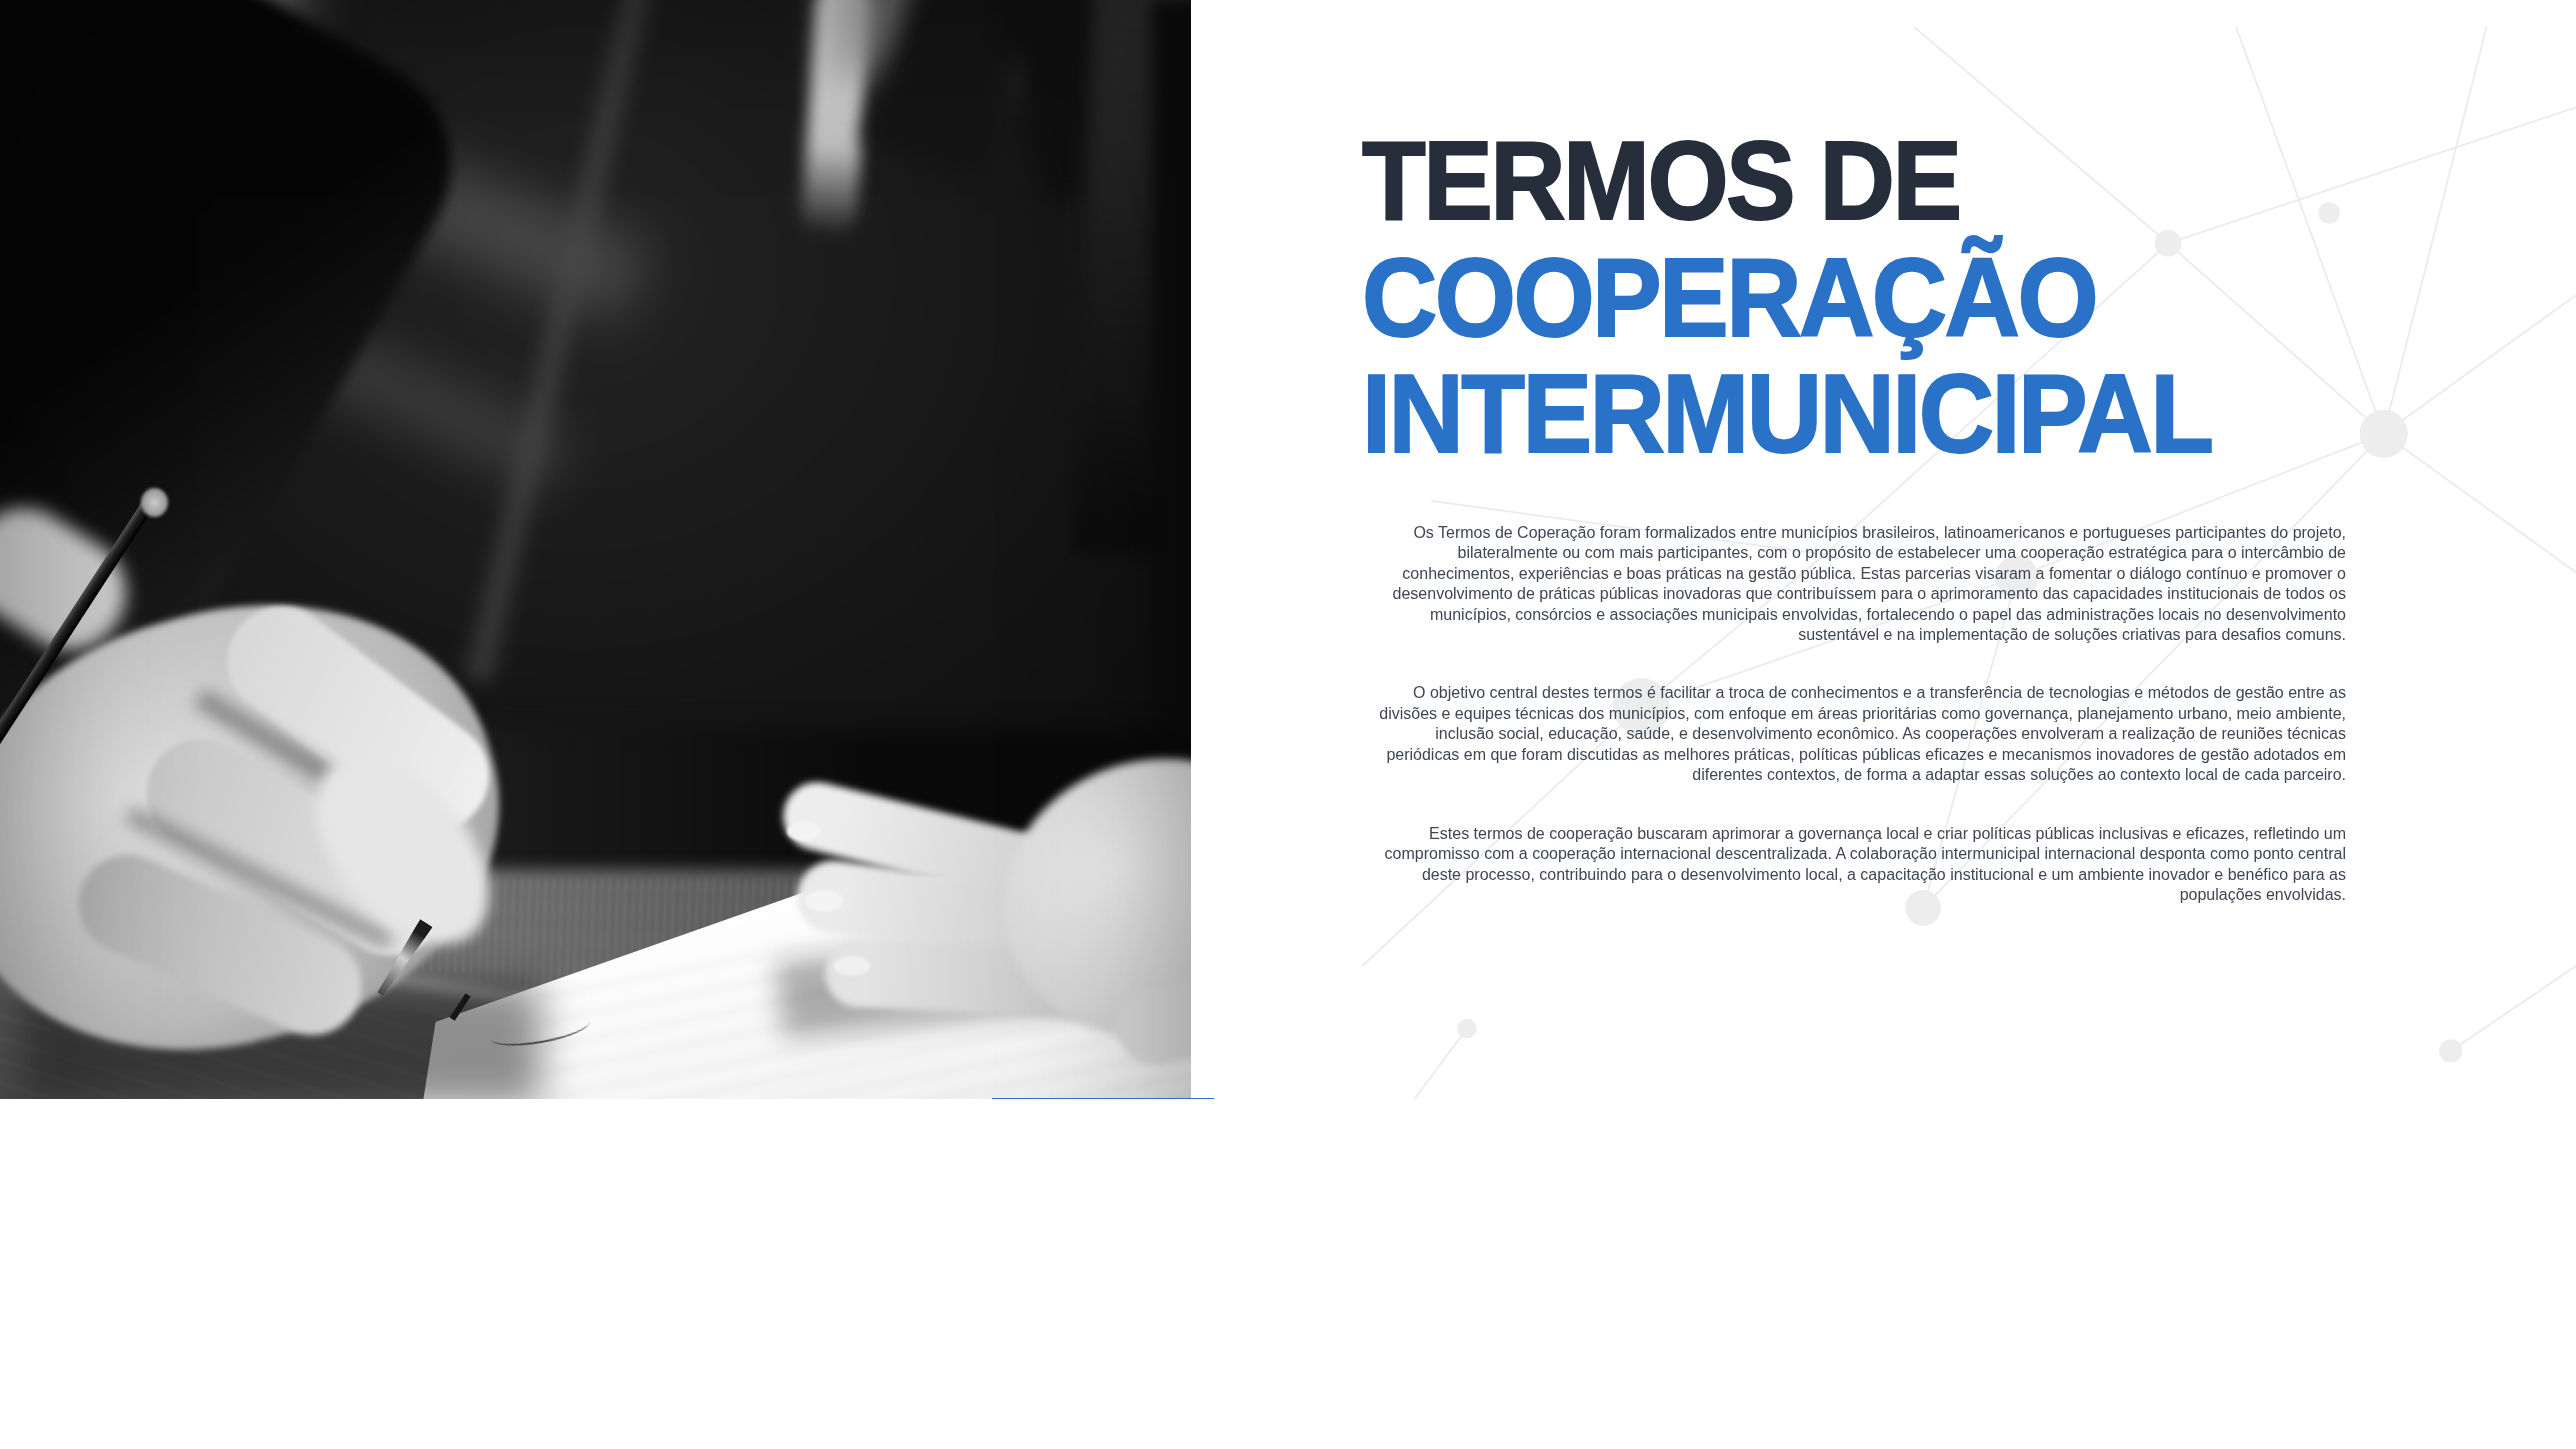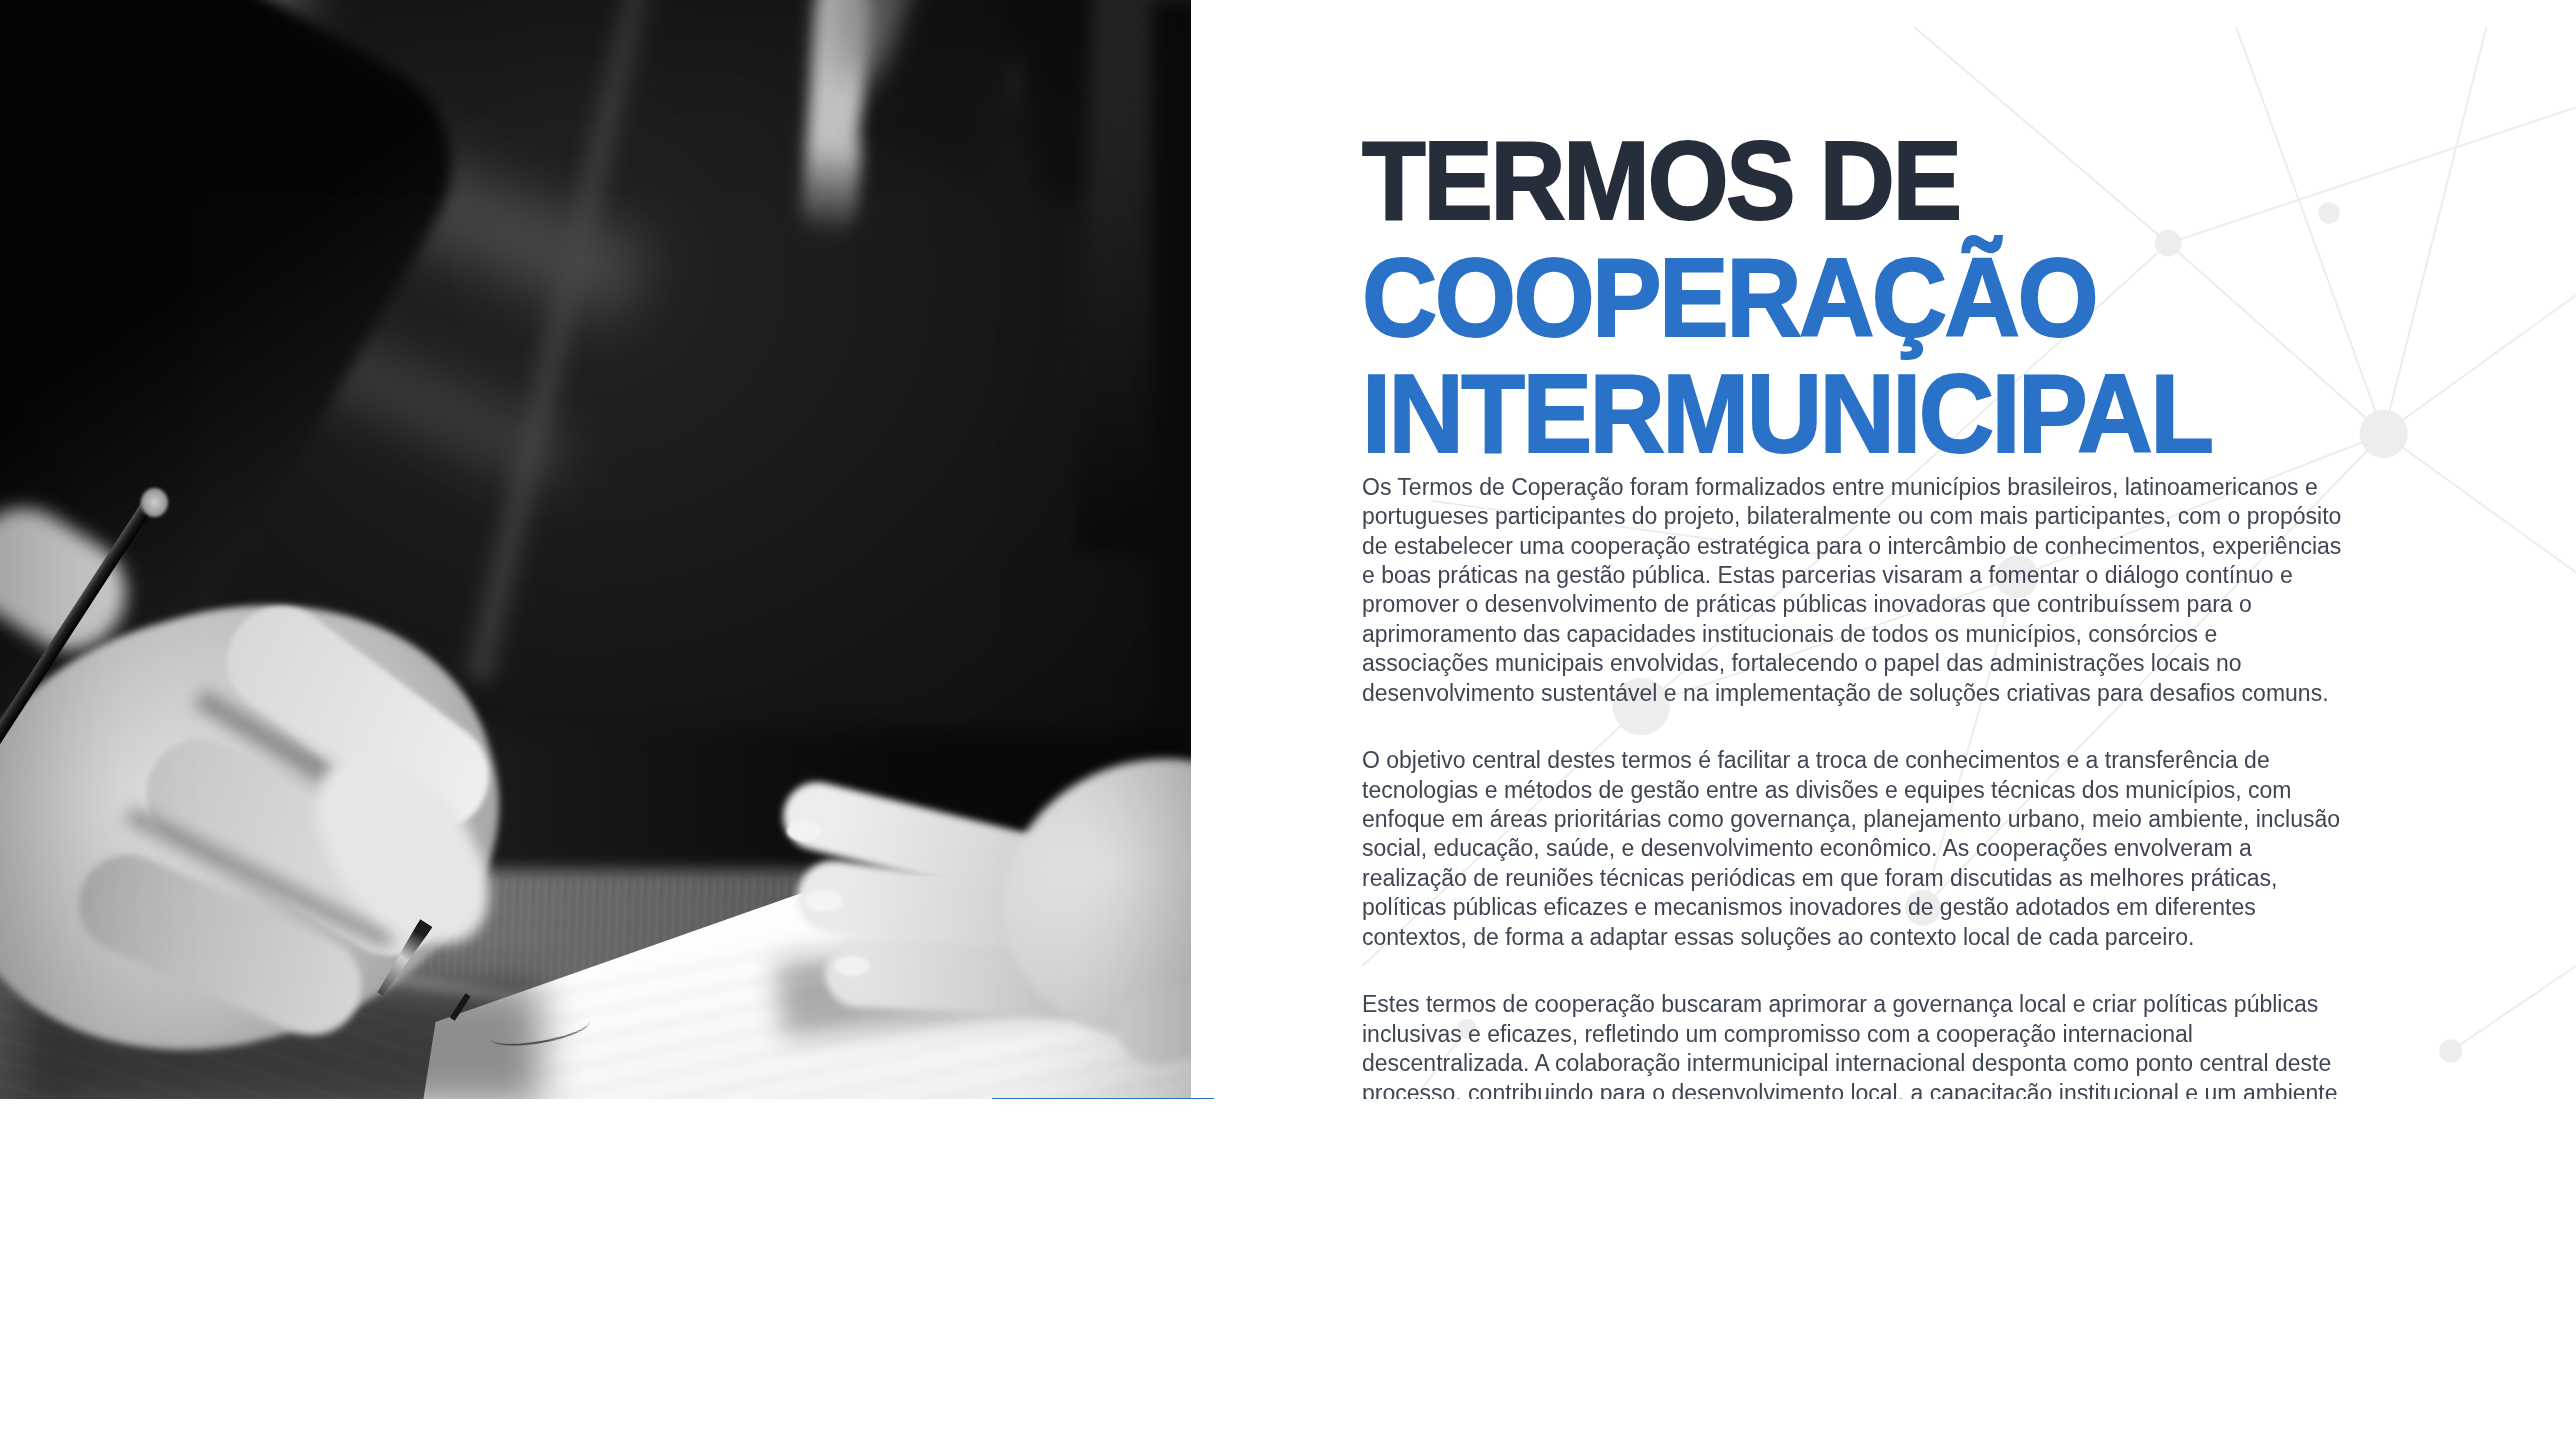--- a/index.html
+++ b/index.html
@@ -144,22 +144,22 @@
   h1.page-title {
     margin: 0; padding-top: 123px;
     font-size: 111px; line-height: 1.05; font-weight: 700;
     letter-spacing: -2.7px;
     -webkit-text-stroke: 2px currentColor;
     transform: scaleX(.94); transform-origin: left top;
     color: var(--title-dark);
   }
   .title-line { display: block; }
   .title-accent { color: var(--accent-blue); -webkit-text-stroke: 2px var(--accent-blue); }
-  .body-copy { width: 984px; color: var(--body-text);
-    font-size: 23px; line-height: 1.28; font-weight: 400; }
+  .body-copy { margin-top: 50px; width: 984px; color: var(--body-text);
+    font-size: 16px; line-height: 1.28; font-weight: 400; text-align: right; }
   .body-copy p { margin: 0 0 38px 0; }
   .page-number { position: absolute; left: 2435px; top: 1347px; z-index: 2;
     font-size: 28px; color: var(--page-number); }
 </style>
 </head>
 <body>
 
 <div class="page">
 
   <svg class="net-pattern" viewBox="0 0 2880 1620" xmlns="http://www.w3.org/2000/svg">

